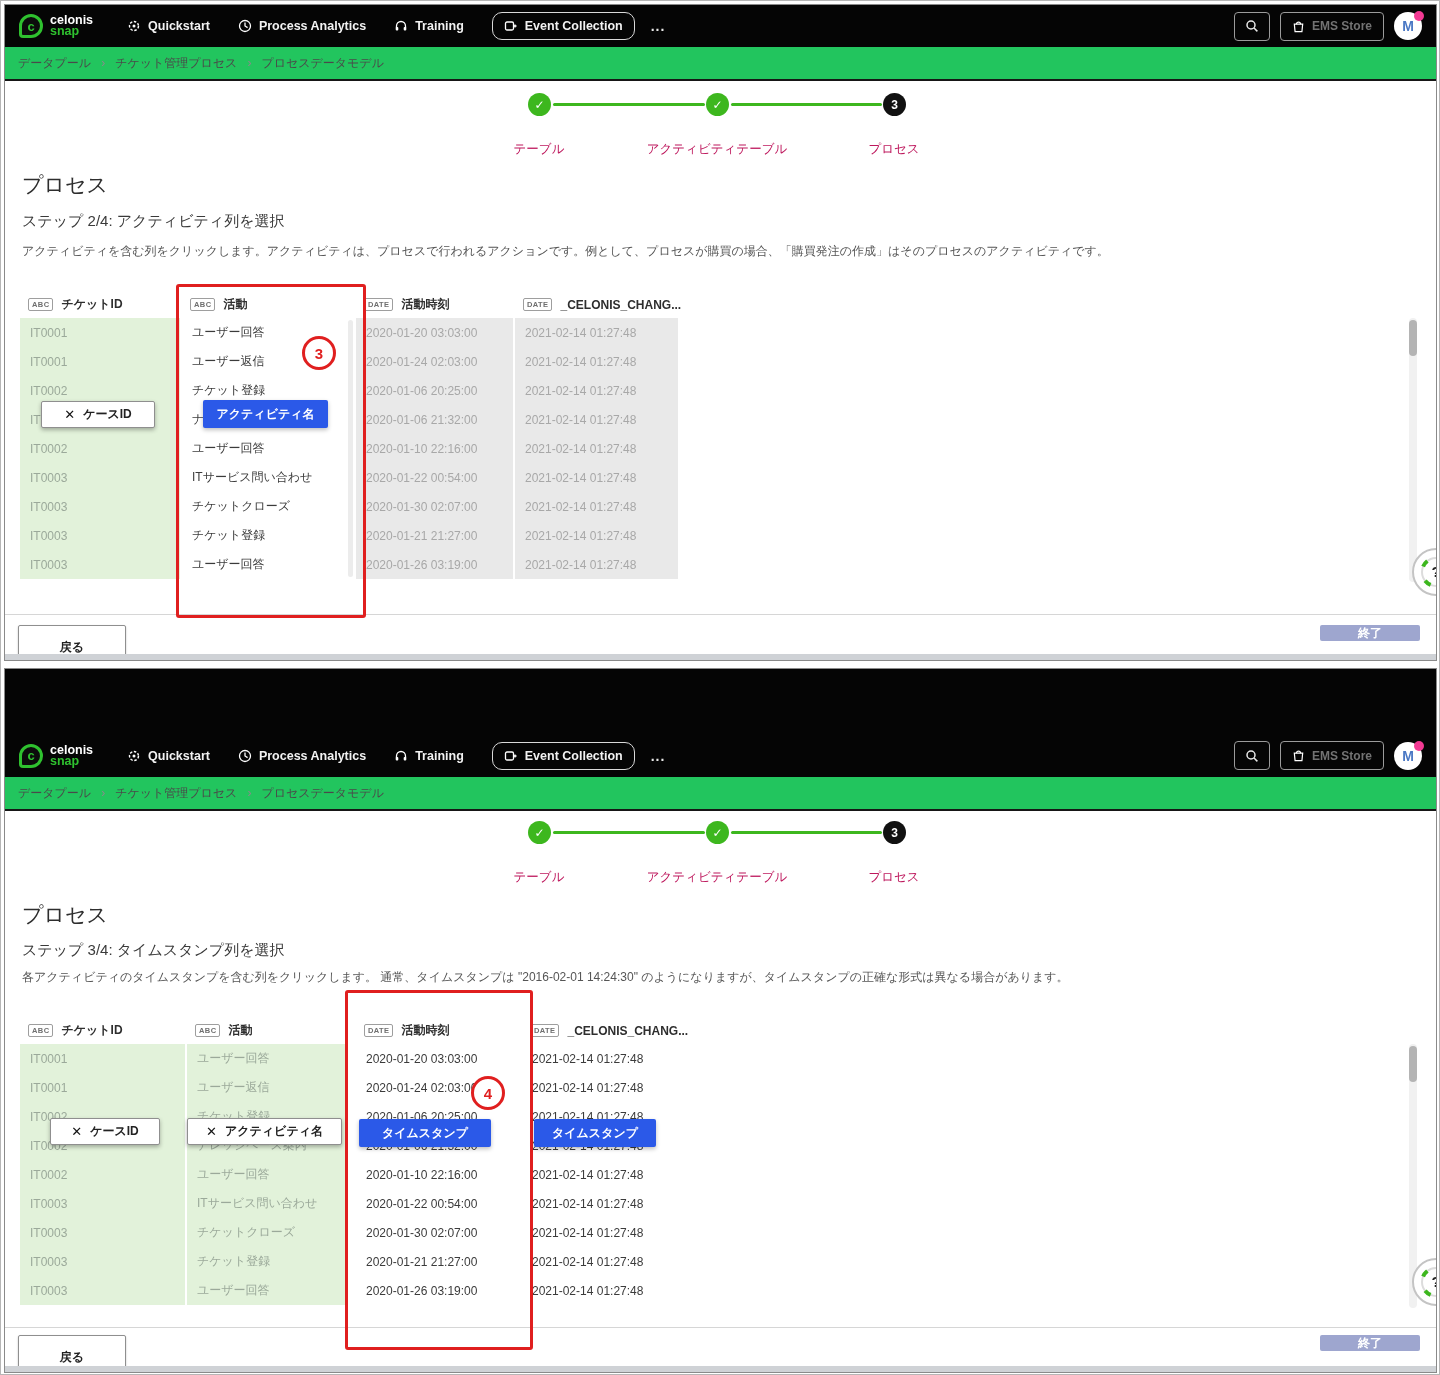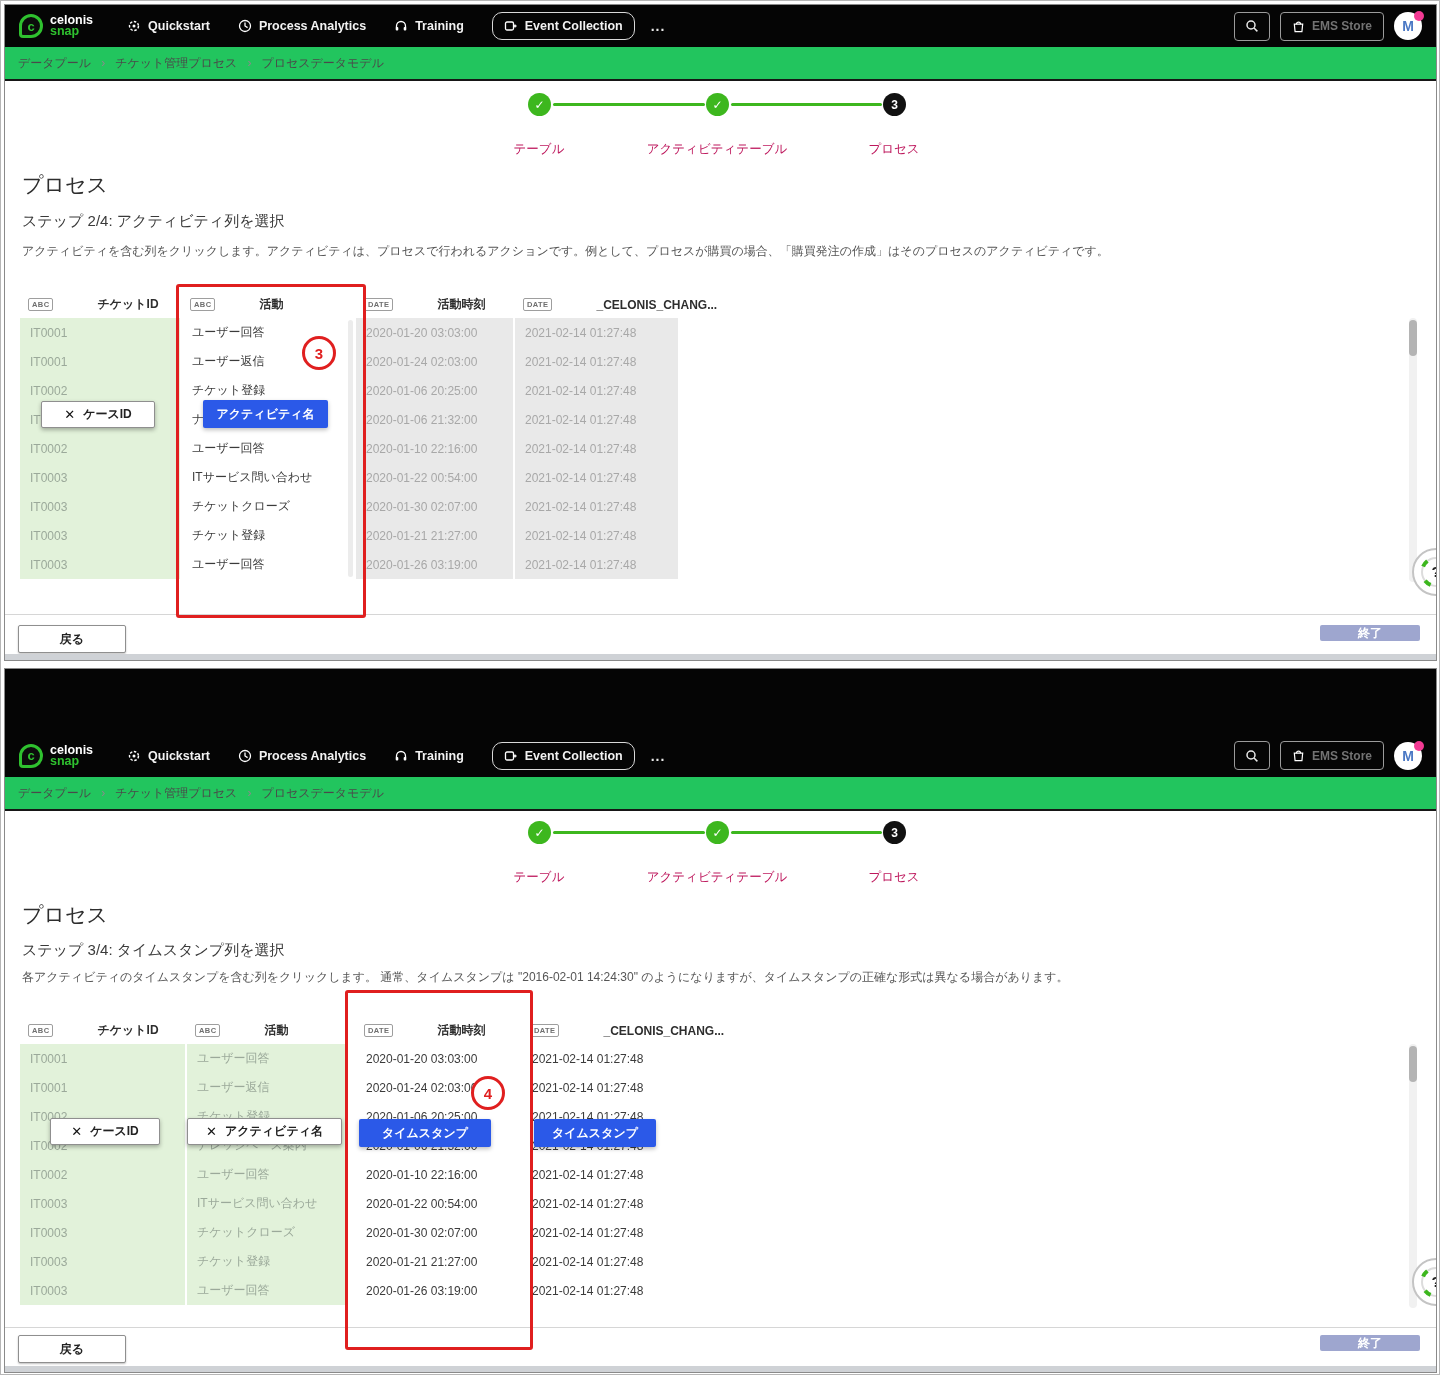--- a/index.html
+++ b/index.html
@@ -63,21 +63,21 @@
   .desc{position:absolute;left:17px;right:30px;font-size:12px;color:#555;}
   .p1 .desc{top:238px;}
   .p2 .desc{top:300px;}
 
   
   .col{position:absolute;cursor:pointer;}
   .p1 .col{top:286px;}
   .p2 .col{top:348px;}
   .col-h{height:27px;display:flex;align-items:center;gap:8px;padding-left:8px;background:#fff;}
   .badge{font-size:7.5px;font-weight:bold;color:#6f6f6f;border:1px solid #9e9e9e;border-radius:2px;padding:1px 3px;letter-spacing:.4px;background:#fff;}
-  .col-label{font-size:12px;font-weight:bold;color:#2e2e2e;white-space:nowrap;margin-left:36px;}
+  .col-label{font-size:12px;font-weight:bold;color:#2e2e2e;white-space:nowrap;}
   .cell{height:29px;display:flex;align-items:center;padding-left:10px;font-size:12px;white-space:nowrap;overflow:hidden;}
   .col.greencol .cell{background:#e2f2da;color:#9ba99a;}
   .col.graycol  .cell{background:#e9e9e9;color:#a8a8a8;}
   .col.whitecol .cell{background:#fff;color:#3b3b3b;}
   .p1 .col-ticket{left:15px;width:160px;}
   .p1 .col-activity{left:177px;width:172px;}
   .p1 .col-time{left:351px;width:157px;}
   .p1 .col-change{left:510px;width:163px;}
   .p2 .col-ticket{left:15px;width:165px;}
   .p2 .col-activity{left:182px;width:160px;}
@@ -104,21 +104,21 @@
 
   .vscroll{position:absolute;width:8px;background:#f1f1f1;border-radius:4px;}
   .p1 .vscroll{left:1404px;top:313px;height:264px;}
   .p2 .vscroll{left:1404px;top:375px;height:264px;}
   .vthumb{position:absolute;top:2px;left:0;width:8px;height:36px;background:#b4b4b4;border-radius:4px;cursor:pointer;}
 
   
   .footer-sep{position:absolute;left:0;right:0;border-top:1px solid #d6d6d6;}
   .p1 .footer-sep{top:609px;}
   .p2 .footer-sep{top:658px;}
-  .btn-back{position:absolute;left:13px;width:108px;height:28px;background:#fff;border:1px solid #8f8f8f;border-radius:2px;box-shadow:0 1px 2px rgba(0,0,0,.25);display:flex;align-items:center;justify-content:center;font-size:12px;font-weight:bold;color:#222;cursor:pointer;box-sizing:border-box;}
+  .btn-back{position:absolute;left:13px;width:108px;height:44px;background:#fff;border:1px solid #8f8f8f;border-radius:2px;box-shadow:0 1px 2px rgba(0,0,0,.25);display:flex;align-items:center;justify-content:center;font-size:12px;font-weight:bold;color:#222;cursor:pointer;box-sizing:border-box;}
   .p1 .btn-back{top:620px;}
   .p2 .btn-back{top:666px;}
   .btn-finish{position:absolute;right:16px;width:100px;height:16px;background:#9ea6cf;border-radius:2px;display:flex;align-items:center;justify-content:center;font-size:12px;font-weight:bold;color:#fff;cursor:pointer;}
   .p1 .btn-finish{top:620px;}
   .p2 .btn-finish{top:666px;}
   .bottom-strip{position:absolute;left:0;right:0;bottom:0;height:6px;background:#cfd2d6;}
 
   
   .help{position:absolute;right:-25px;width:50px;height:50px;cursor:pointer;z-index:10;}
   .p1 .help{top:542px;}

